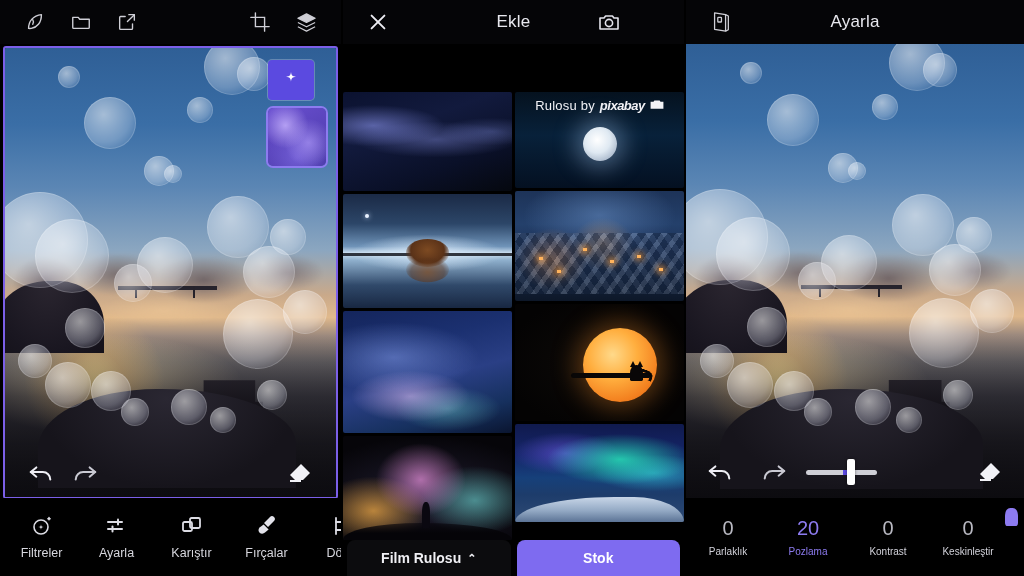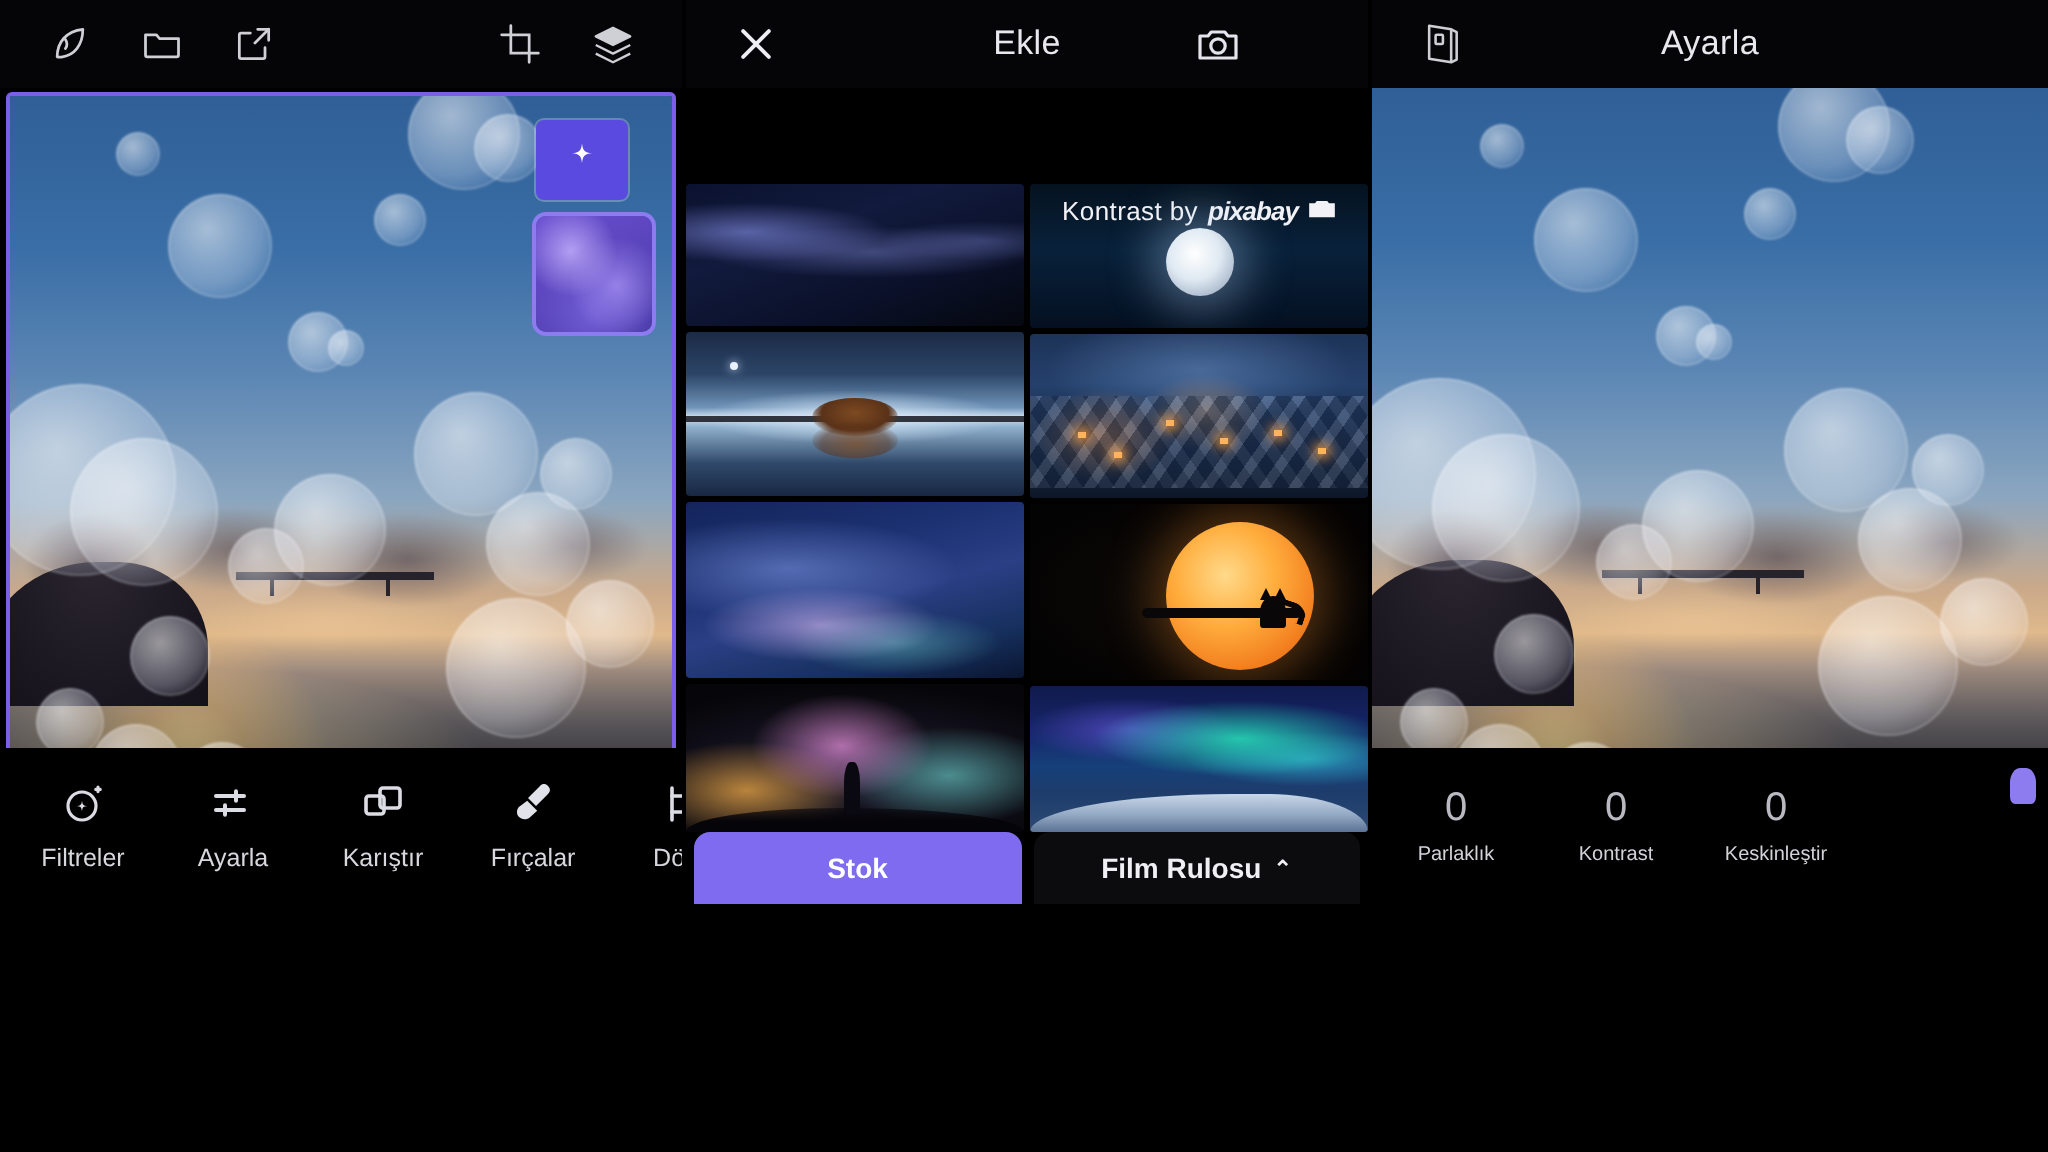--- a/index.html
+++ b/index.html
@@ -4,21 +4,21 @@
 <style>
   * { margin:0; padding:0; box-sizing:border-box; }
   html,body { width:1024px; height:576px; overflow:hidden; background:#000; }
   body {
     font-family:"Liberation Sans", sans-serif;
     -webkit-font-smoothing:antialiased;
   }
   .screen { position:relative; width:1024px; height:576px; display:flex; background:#000; }
 
   
-  .panel { position:relative; height:452px; background:#000; overflow:hidden; }
+  .panel { position:relative; height:576px; background:#000; overflow:hidden; }
   .panel-left   { width:341px; }
   .panel-mid    { width:345px; }
   .panel-right  { width:338px; }
 
   .divider { position:absolute; top:0; bottom:0; width:2px; background:#000; z-index:40; }
 
   
   .topbar {
     position:relative; height:44px; background:#050507;
     display:flex; align-items:center; z-index:20;
@@ -521,21 +521,21 @@
         </div>
         <div class="thumb t-galaxy" style="height:124px"></div>
         <div class="thumb t-person" style="height:105px">
           <div class="ground"></div>
             <div class="fig"></div>
         </div>
       </div>
       <div class="col">
         <div class="thumb t-pixabay" style="height:96px">
           <div class="pixabay-bar">
-            <span>Kontrast by</span>
+            <span>Rulosu by</span>
             <span class="px-brand">pixabay</span>
             <span>
               <svg width="14" height="12" viewBox="0 0 24 20" fill="#f2f2f6">
                 <path d="M1 6h5l1.5-2h9L18 6h5v12H1z"></path>
               </svg>
             </span>
           </div>
           <div class="moon"></div>
         </div>
         <div class="thumb t-village" style="height:110px">
@@ -553,26 +553,26 @@
           <div class="tail"></div>
           <div class="branch"></div>
         </div>
         <div class="thumb t-aurora" style="height:98px">
           <div class="snow"></div>
         </div>
       </div>
     </div>
 
     <div class="midtabs">
-      <div class="midtab stok">
-        <span>Stok</span>
-      </div>
       <div class="midtab film">
         <span>Film Rulosu</span>
         <span class="caret">⌃</span>
+      </div>
+      <div class="midtab stok">
+        <span>Stok</span>
       </div>
     </div>
   </div>
 
   <div class="divider" style="left:684px"></div>
 
   <div class="panel panel-right">
 
     <div class="topbar">
       <div class="tb-icon" style="margin-left:12px">
@@ -647,20 +647,24 @@
           </svg>
         </div>
       </div>
     </div>
 
     <div class="adjrow">
       <div class="adj">
         <div class="val">0</div>
         <div class="nm">Parlaklık</div>
       </div>
+      <div class="adj active">
+        <div class="val">20</div>
+        <div class="nm">Pozlama</div>
+      </div>
       <div class="adj">
         <div class="val">0</div>
         <div class="nm">Kontrast</div>
       </div>
       <div class="adj">
         <div class="val">0</div>
         <div class="nm">Keskinleştir</div>
       </div>
       <div class="adj">
         <div class="brush-dot"></div>

